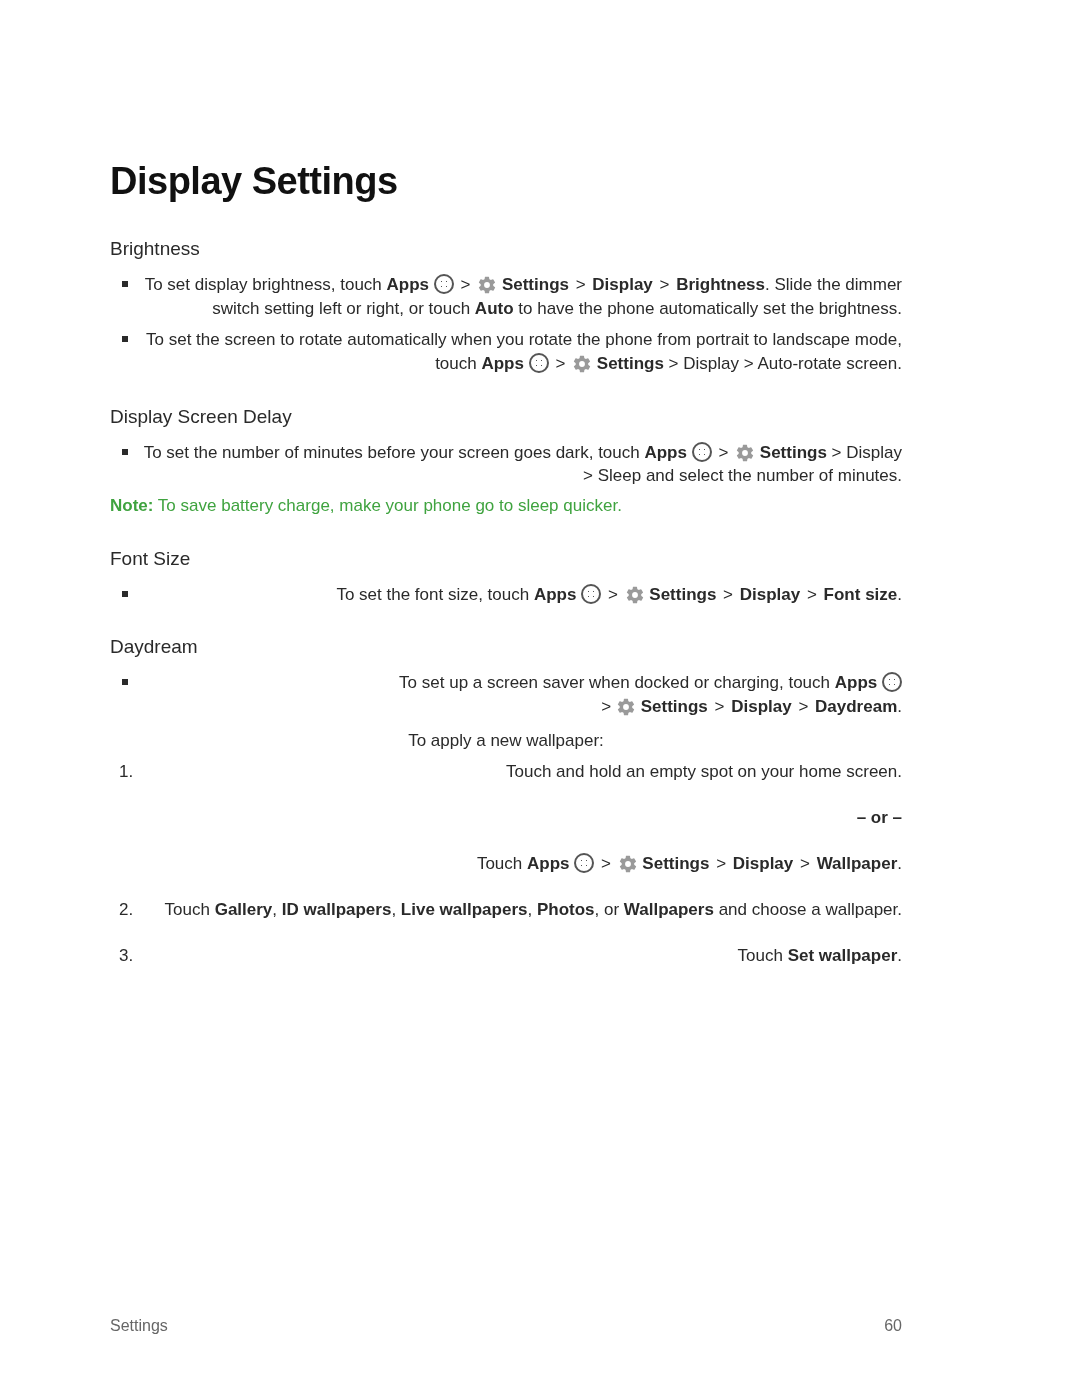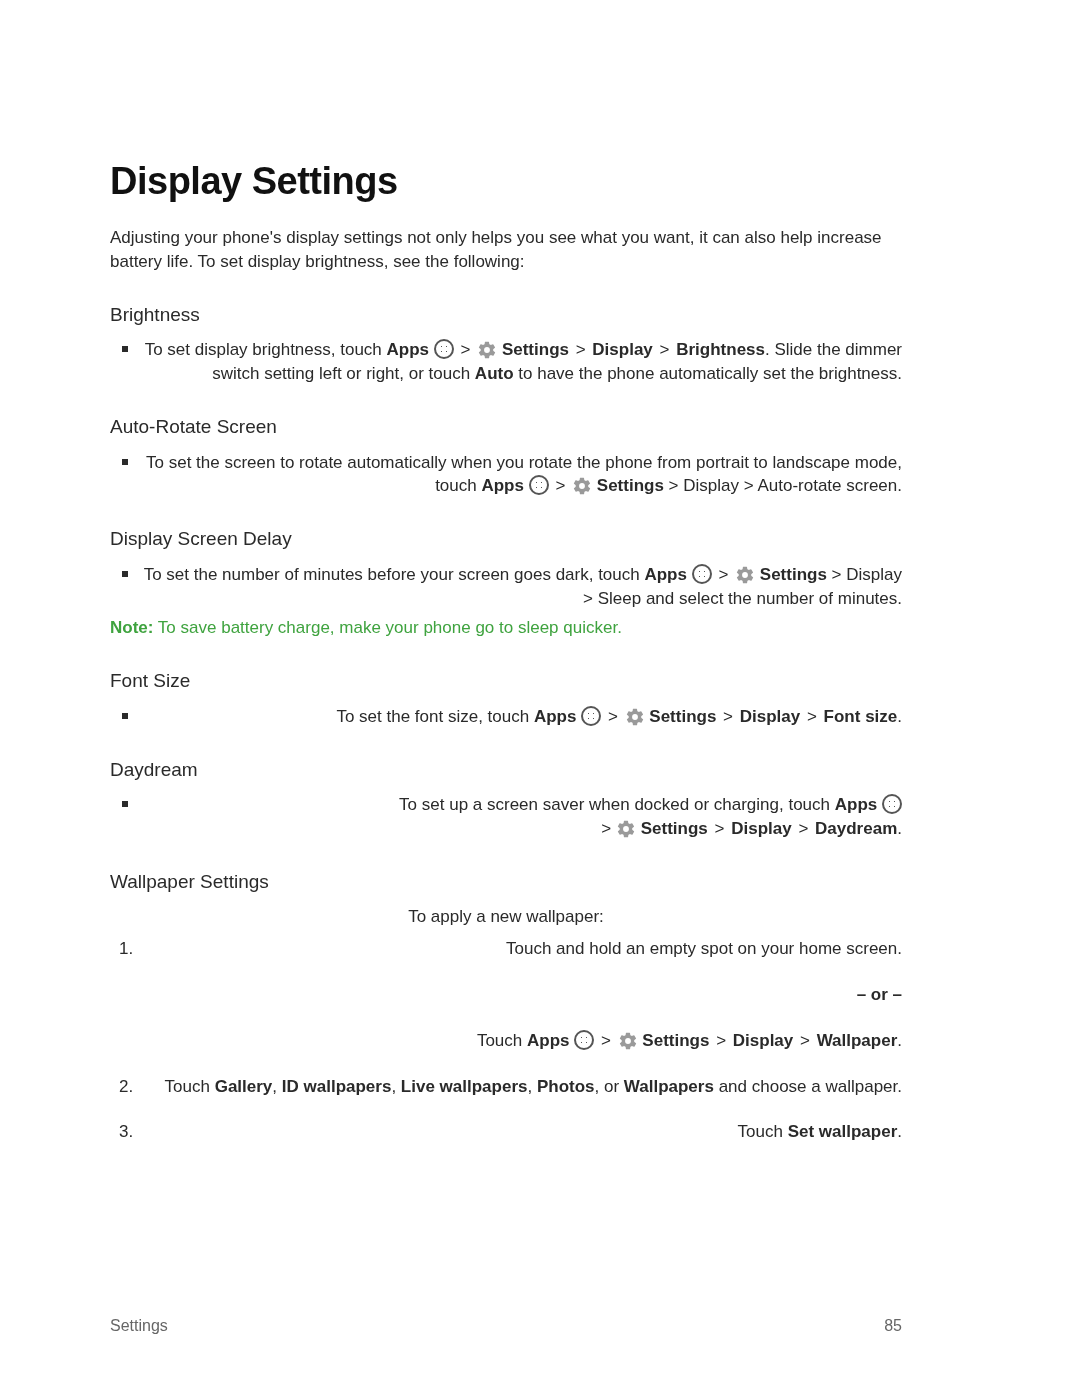--- a/index.html
+++ b/index.html
@@ -119,36 +119,34 @@
   .gear-icon svg { display: block; }
   .sep { padding: 0 2px; }
 </style>
 </head>
 <body>
 
 <div class="page">
 
   <h1>Display Settings</h1>
 
-  <p class="intro">Adjusting your phone's display settings not only helps you see what you want, it can also help increase battery life. To set display brightness, see the following:</p>
 
   <h2>Brightness</h2>
   <ul class="bullet">
     <li>
       <span>To set display brightness, touch </span><b>Apps</b>
       <span class="icon apps-icon"></span>
       <span class="sep"> &gt; </span>
       <span class="icon gear-icon"><svg viewBox="0 0 24 24" width="20" height="20">
             <path fill="#9a9a9a" d="M19.4 13a7.5 7.5 0 0 0 .1-1 7.5 7.5 0 0 0-.1-1l2.1-1.6a.5.5 0 0 0 .1-.6l-2-3.5a.5.5 0 0 0-.6-.2l-2.5 1a7.3 7.3 0 0 0-1.7-1l-.4-2.6A.5.5 0 0 0 14 2h-4a.5.5 0 0 0-.5.4l-.4 2.6a7.3 7.3 0 0 0-1.7 1l-2.5-1a.5.5 0 0 0-.6.2l-2 3.5a.5.5 0 0 0 .1.6L4.5 11a7.5 7.5 0 0 0-.1 1 7.5 7.5 0 0 0 .1 1l-2.1 1.6a.5.5 0 0 0-.1.6l2 3.5a.5.5 0 0 0 .6.2l2.5-1a7.3 7.3 0 0 0 1.7 1l.4 2.6A.5.5 0 0 0 10 22h4a.5.5 0 0 0 .5-.4l.4-2.6a7.3 7.3 0 0 0 1.7-1l2.5 1a.5.5 0 0 0 .6-.2l2-3.5a.5.5 0 0 0-.1-.6Zm-7.4 2.5A3.5 3.5 0 1 1 15.5 12 3.5 3.5 0 0 1 12 15.5Z"></path>
           </svg></span>
       <b>Settings</b><span class="sep"> &gt; </span><b>Display</b><span class="sep"> &gt; </span><b>Brightness</b><span>. Slide the dimmer switch setting left or right, or touch </span><b>Auto</b><span> to have the phone automatically set the brightness.</span>
     </li>
   </ul>
 
-  <h2>Auto-Rotate Screen</h2>
   <ul class="bullet">
     <li>
       <span>To set the screen to rotate automatically when you rotate the phone from portrait to landscape mode, touch </span><b>Apps</b>
       <span class="icon apps-icon"></span>
       <span class="sep"> &gt; </span>
       <span class="icon gear-icon"><svg viewBox="0 0 24 24" width="20" height="20">
             <path fill="#9a9a9a" d="M19.4 13a7.5 7.5 0 0 0 .1-1 7.5 7.5 0 0 0-.1-1l2.1-1.6a.5.5 0 0 0 .1-.6l-2-3.5a.5.5 0 0 0-.6-.2l-2.5 1a7.3 7.3 0 0 0-1.7-1l-.4-2.6A.5.5 0 0 0 14 2h-4a.5.5 0 0 0-.5.4l-.4 2.6a7.3 7.3 0 0 0-1.7 1l-2.5-1a.5.5 0 0 0-.6.2l-2 3.5a.5.5 0 0 0 .1.6L4.5 11a7.5 7.5 0 0 0-.1 1 7.5 7.5 0 0 0 .1 1l-2.1 1.6a.5.5 0 0 0-.1.6l2 3.5a.5.5 0 0 0 .6.2l2.5-1a7.3 7.3 0 0 0 1.7 1l.4 2.6A.5.5 0 0 0 10 22h4a.5.5 0 0 0 .5-.4l.4-2.6a7.3 7.3 0 0 0 1.7-1l2.5 1a.5.5 0 0 0 .6-.2l2-3.5a.5.5 0 0 0-.1-.6Zm-7.4 2.5A3.5 3.5 0 1 1 15.5 12 3.5 3.5 0 0 1 12 15.5Z"></path>
           </svg></span>
       <b>Settings</b><span> &gt; Display &gt; Auto-rotate screen.</span>
     </li>
@@ -190,21 +188,20 @@
       <span>To set up a screen saver when docked or charging, touch </span><b>Apps</b>
       <span class="icon apps-icon"></span><br>
       <span> &gt; </span>
       <span class="icon gear-icon"><svg viewBox="0 0 24 24" width="20" height="20">
             <path fill="#9a9a9a" d="M19.4 13a7.5 7.5 0 0 0 .1-1 7.5 7.5 0 0 0-.1-1l2.1-1.6a.5.5 0 0 0 .1-.6l-2-3.5a.5.5 0 0 0-.6-.2l-2.5 1a7.3 7.3 0 0 0-1.7-1l-.4-2.6A.5.5 0 0 0 14 2h-4a.5.5 0 0 0-.5.4l-.4 2.6a7.3 7.3 0 0 0-1.7 1l-2.5-1a.5.5 0 0 0-.6.2l-2 3.5a.5.5 0 0 0 .1.6L4.5 11a7.5 7.5 0 0 0-.1 1 7.5 7.5 0 0 0 .1 1l-2.1 1.6a.5.5 0 0 0-.1.6l2 3.5a.5.5 0 0 0 .6.2l2.5-1a7.3 7.3 0 0 0 1.7 1l.4 2.6A.5.5 0 0 0 10 22h4a.5.5 0 0 0 .5-.4l.4-2.6a7.3 7.3 0 0 0 1.7-1l2.5 1a.5.5 0 0 0 .6-.2l2-3.5a.5.5 0 0 0-.1-.6Zm-7.4 2.5A3.5 3.5 0 1 1 15.5 12 3.5 3.5 0 0 1 12 15.5Z"></path>
           </svg></span>
       <b>Settings</b><span class="sep"> &gt; </span><b>Display</b><span class="sep"> &gt; </span><b>Daydream</b><span>.</span>
     </li>
   </ul>
 
-  <h2>Wallpaper Settings</h2>
   <p class="body">To apply a new wallpaper:</p>
   <ol class="numbered">
     <li>
       <span>Touch and hold an empty spot on your home screen.</span>
       <div class="or-sep">– or –</div>
       <span>Touch </span><b>Apps</b>
       <span class="icon apps-icon"></span>
       <span class="sep"> &gt; </span>
       <span class="icon gear-icon"><svg viewBox="0 0 24 24" width="20" height="20">
             <path fill="#9a9a9a" d="M19.4 13a7.5 7.5 0 0 0 .1-1 7.5 7.5 0 0 0-.1-1l2.1-1.6a.5.5 0 0 0 .1-.6l-2-3.5a.5.5 0 0 0-.6-.2l-2.5 1a7.3 7.3 0 0 0-1.7-1l-.4-2.6A.5.5 0 0 0 14 2h-4a.5.5 0 0 0-.5.4l-.4 2.6a7.3 7.3 0 0 0-1.7 1l-2.5-1a.5.5 0 0 0-.6.2l-2 3.5a.5.5 0 0 0 .1.6L4.5 11a7.5 7.5 0 0 0-.1 1 7.5 7.5 0 0 0 .1 1l-2.1 1.6a.5.5 0 0 0-.1.6l2 3.5a.5.5 0 0 0 .6.2l2.5-1a7.3 7.3 0 0 0 1.7 1l.4 2.6A.5.5 0 0 0 10 22h4a.5.5 0 0 0 .5-.4l.4-2.6a7.3 7.3 0 0 0 1.7-1l2.5 1a.5.5 0 0 0 .6-.2l2-3.5a.5.5 0 0 0-.1-.6Zm-7.4 2.5A3.5 3.5 0 1 1 15.5 12 3.5 3.5 0 0 1 12 15.5Z"></path>
@@ -214,16 +211,16 @@
     <li>
       <span>Touch </span><b>Gallery</b><span>, </span><b>ID wallpapers</b><span>, </span><b>Live wallpapers</b><span>, </span><b>Photos</b><span>, or </span><b>Wallpapers</b><span> and choose a wallpaper.</span>
     </li>
     <li>
       <span>Touch </span><b>Set wallpaper</b><span>.</span>
     </li>
   </ol>
 
   <div class="footer">
     <span>Settings</span>
-    <span>85</span>
+    <span>60</span>
   </div>
 
 </div>
 
 </body></html>

